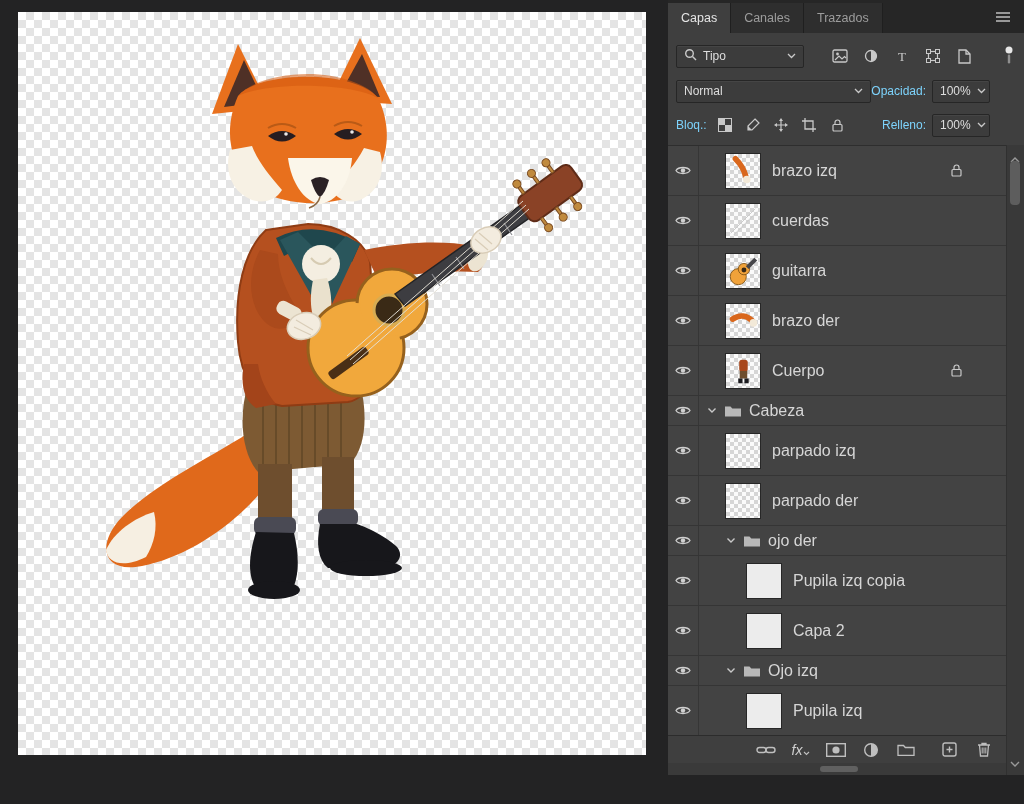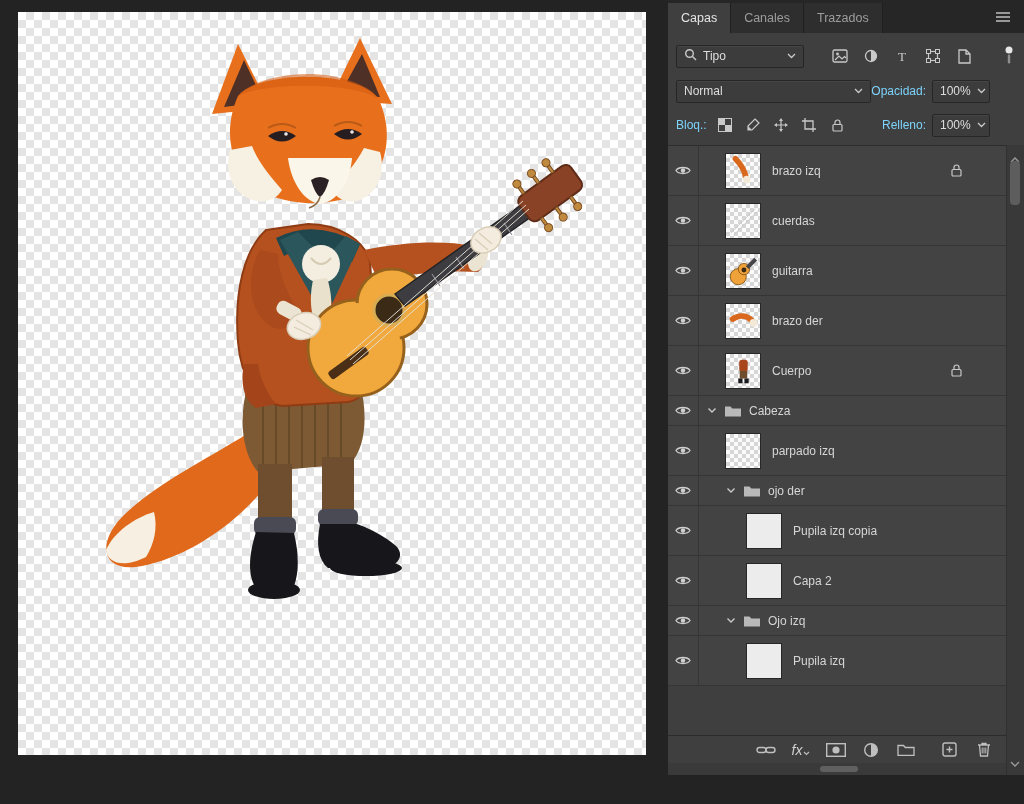--- a/index.html
+++ b/index.html
@@ -53,21 +53,21 @@
   .lay{gap:11px;}
   .grp{gap:7px;}
   .thumb{width:36px;height:36px;box-sizing:border-box;border:1px solid #272727;flex:none;
     background-color:#fbfbfb;
     background-image:
       linear-gradient(45deg,#d6d6d6 25%,transparent 25%,transparent 75%,#d6d6d6 75%),
       linear-gradient(45deg,#d6d6d6 25%,transparent 25%,transparent 75%,#d6d6d6 75%);
     background-position:0 0,4px 4px;background-size:8px 8px;}
   .thumb svg{width:100%;height:100%;display:block;}
   .thumb-white{background-image:none;background-color:#ececec;}
-  .lname{font-size:12px;color:#d6d6d6;white-space:nowrap;}
+  .lname{font-size:16px;color:#d6d6d6;white-space:nowrap;}
   .lockbadge{margin-left:auto;margin-right:44px;display:flex;}
   .chev-ic,.fold-ic{display:flex;}
 
   
   .vscroll{position:absolute;top:145px;right:0;width:18px;height:630px;background:#393939;border-left:1px solid #303030;box-sizing:border-box;}
   .vs-up{position:absolute;top:4px;left:3px;}
   .vs-down{position:absolute;bottom:4px;left:3px;}
   .vs-thumb{position:absolute;top:16px;left:3px;width:10px;height:44px;background:#5d5d5d;border-radius:4px;}
 
   
@@ -458,20 +458,32 @@
             <svg width="16" height="11" viewBox="0 0 16 11">
               <path d="M1 5.5 C3.5 1.5 12.5 1.5 15 5.5 C12.5 9.5 3.5 9.5 1 5.5 Z" fill="none" stroke="#cfcfcf" stroke-width="1.3"></path>
               <circle cx="8" cy="5.5" r="2.2" fill="#cfcfcf"></circle>
             </svg>
           </div>
           <div class="lay" style="margin-left:26px">
             <span class="thumb"></span>
             <span class="lname">parpado izq</span>
           </div>
         </div>
+        <div class="lrow layer">
+          <div class="eye-col">
+            <svg width="16" height="11" viewBox="0 0 16 11">
+              <path d="M1 5.5 C3.5 1.5 12.5 1.5 15 5.5 C12.5 9.5 3.5 9.5 1 5.5 Z" fill="none" stroke="#cfcfcf" stroke-width="1.3"></path>
+              <circle cx="8" cy="5.5" r="2.2" fill="#cfcfcf"></circle>
+            </svg>
+          </div>
+          <div class="lay" style="margin-left:26px">
+            <span class="thumb"></span>
+            <span class="lname">parpado der</span>
+          </div>
+        </div>
         <div class="lrow group">
           <div class="eye-col">
             <svg width="16" height="11" viewBox="0 0 16 11">
               <path d="M1 5.5 C3.5 1.5 12.5 1.5 15 5.5 C12.5 9.5 3.5 9.5 1 5.5 Z" fill="none" stroke="#cfcfcf" stroke-width="1.3"></path>
               <circle cx="8" cy="5.5" r="2.2" fill="#cfcfcf"></circle>
             </svg>
           </div>
           <div class="grp" style="margin-left:27px">
             <span class="chev-ic">
               <svg width="10" height="7" viewBox="0 0 10 7">

